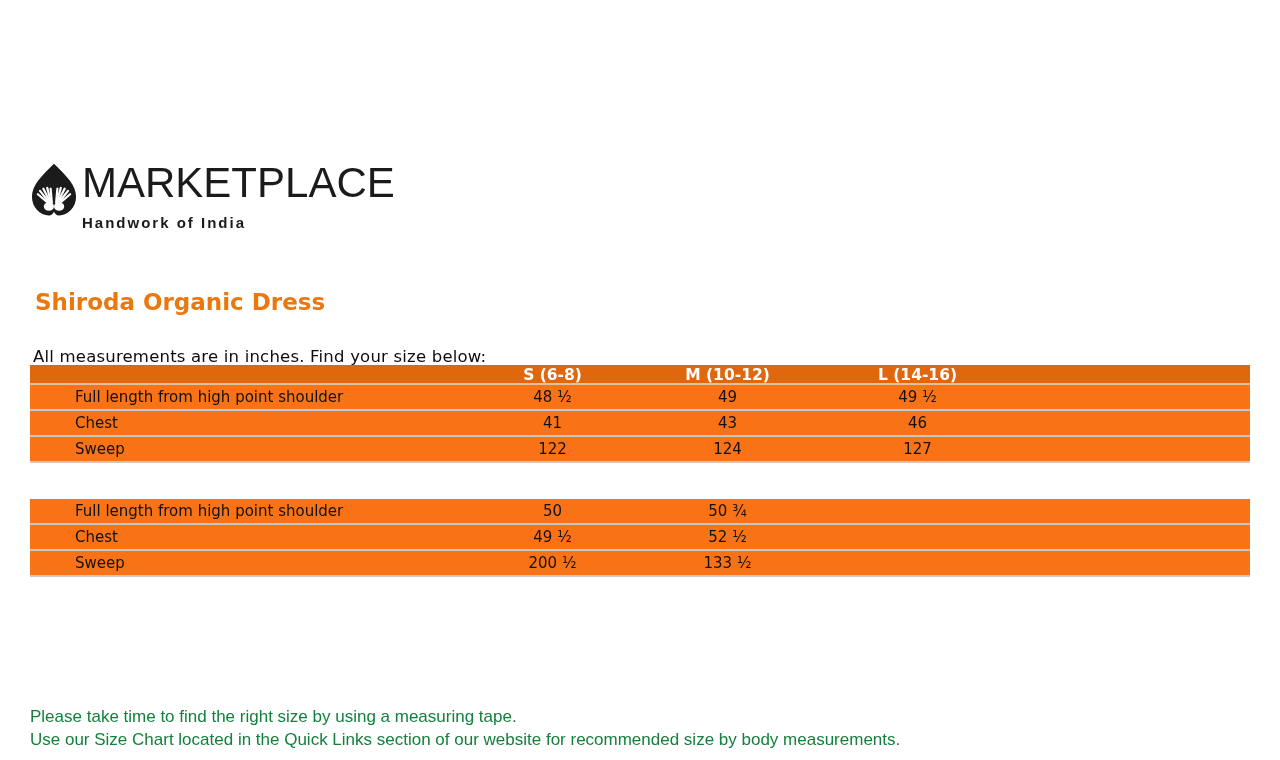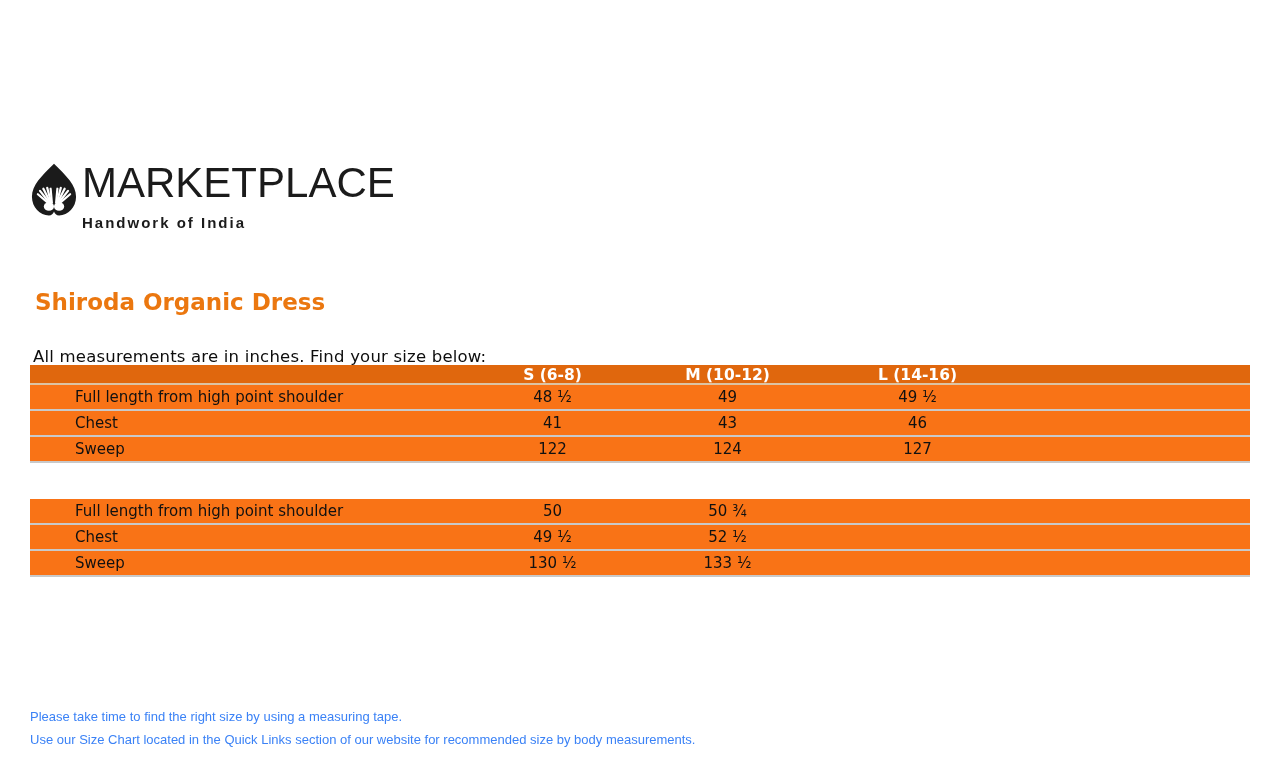--- a/index.html
+++ b/index.html
@@ -56,21 +56,21 @@
     height:26px;
     border-bottom:2px solid #c9c9c9;
   }
   .cell { font-size:15px; text-align:center; white-space:nowrap; overflow:visible; }
   .cell.label { text-align:left; padding-left:5px; }
 
   
   .footer {
     position:absolute; left:30px; top:705px;
     font-family:"Liberation Sans", sans-serif;
-    font-size:13px; color:#3b82f6; line-height:23px;
+    font-size:17px; color:#15803d; line-height:23px;
   }
   .footer p { white-space:nowrap; }
 </style>
 </head>
 <body>
 
 <div class="page">
 
   <div class="logo">
     <svg class="logo-icon" viewBox="0 0 60 66" aria-hidden="true">
@@ -140,21 +140,21 @@
     </div>
     <div class="row body">
       <div class="cell label">Chest</div>
       <div class="cell">49 ½</div>
       <div class="cell">52 ½</div>
       <div class="cell"></div>
       <div class="cell"></div>
     </div>
     <div class="row body">
       <div class="cell label">Sweep</div>
-      <div class="cell">130 ½</div>
+      <div class="cell">200 ½</div>
       <div class="cell">133 ½</div>
       <div class="cell"></div>
       <div class="cell"></div>
     </div>
   </div>
 
   <div class="footer">
     <p>Please take time to find the right size by using a measuring tape.</p>
     <p>Use our Size Chart located in the Quick Links section of our website for recommended size by body measurements.</p>
   </div>

